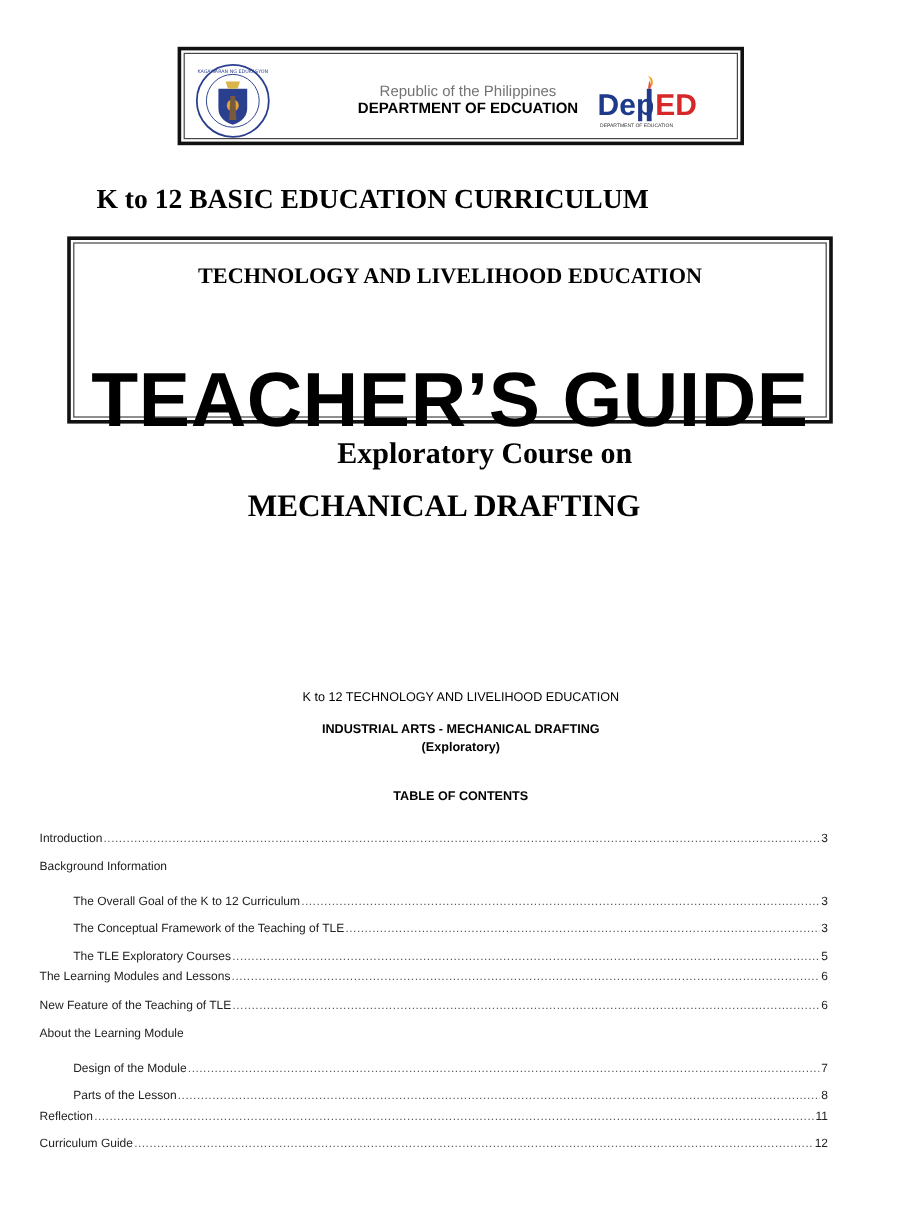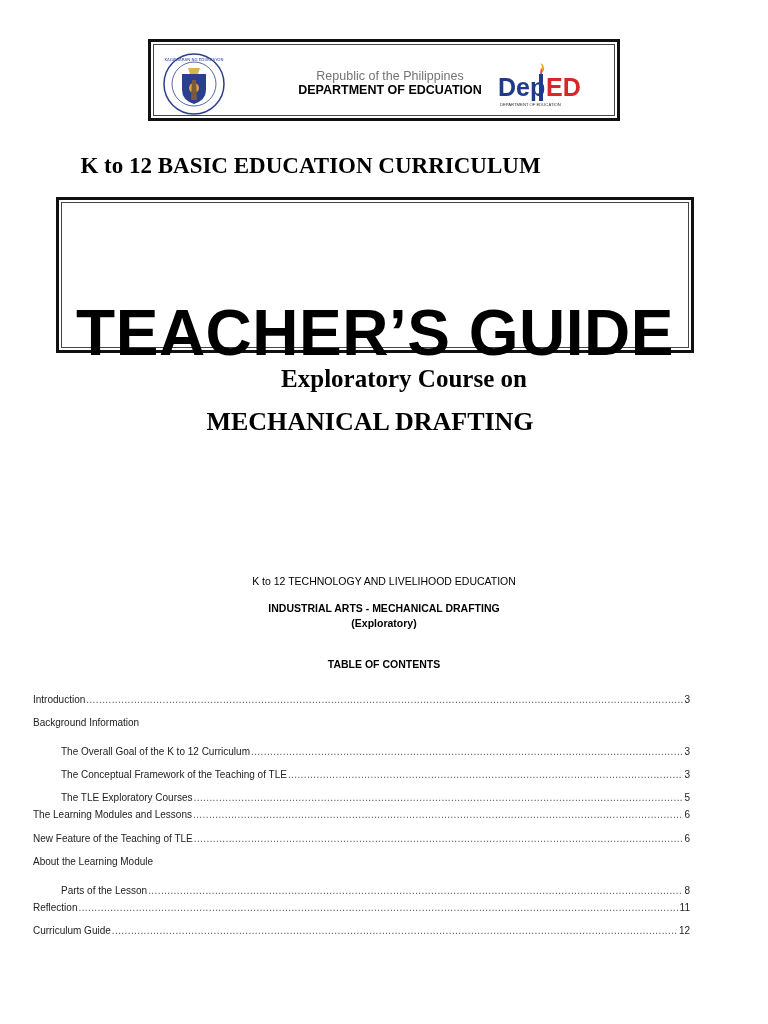--- a/index.html
+++ b/index.html
@@ -71,20 +71,21 @@
       <text x="50" y="37" font-size="25" font-weight="bold" fill="#d62828" font-family="Liberation Sans, sans-serif">ED</text>
       <text x="4" y="47" font-size="4.2" fill="#333" font-family="Liberation Sans, sans-serif">DEPARTMENT OF EDUCATION</text>
     </svg>
   </div>
 </div>
 
 <div class="abs k12 serif">K to 12 BASIC EDUCATION CURRICULUM</div>
 
 <div class="abs title-box">
   <div class="title-inner">
+    <div class="tle serif">TECHNOLOGY AND LIVELIHOOD EDUCATION</div>
     <div class="tg sans">TEACHER’S GUIDE</div>
   </div>
 </div>
 
 <div class="abs expl serif">Exploratory Course on</div>
 <div class="abs mech serif">MECHANICAL DRAFTING</div>
 
 <div class="abs sub1 sans">K to 12 TECHNOLOGY AND LIVELIHOOD EDUCATION</div>
 <div class="abs sub2 sans">INDUSTRIAL ARTS - MECHANICAL DRAFTING</div>
 <div class="abs sub3 sans">(Exploratory)</div>
@@ -121,20 +122,25 @@
   </div>
   <div class="toc-row">
     <span class="toc-label">New Feature of the Teaching of TLE </span>
     <span class="toc-dots"></span>
     <span class="toc-page">6</span>
   </div>
   <div class="toc-row">
     <span class="toc-label">About the Learning Module</span>
   </div>
   <div class="toc-row indent">
+    <span class="toc-label">Design of the Module</span>
+    <span class="toc-dots"></span>
+    <span class="toc-page">7</span>
+  </div>
+  <div class="toc-row indent">
     <span class="toc-label">Parts of the Lesson </span>
     <span class="toc-dots"></span>
     <span class="toc-page">8</span>
   </div>
   <div class="toc-row">
     <span class="toc-label">Reflection </span>
     <span class="toc-dots"></span>
     <span class="toc-page">11</span>
   </div>
   <div class="toc-row">

